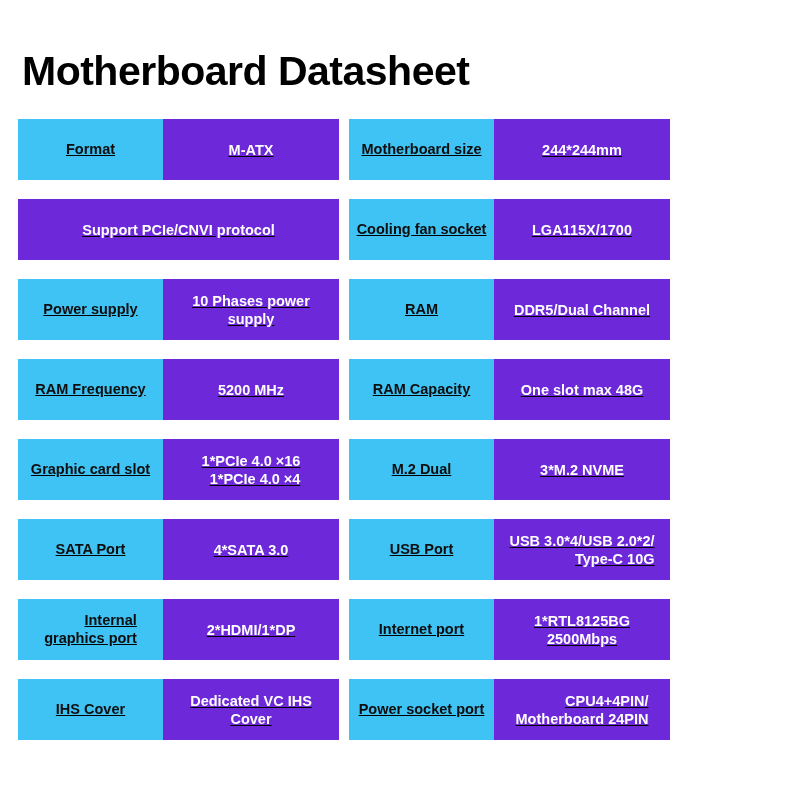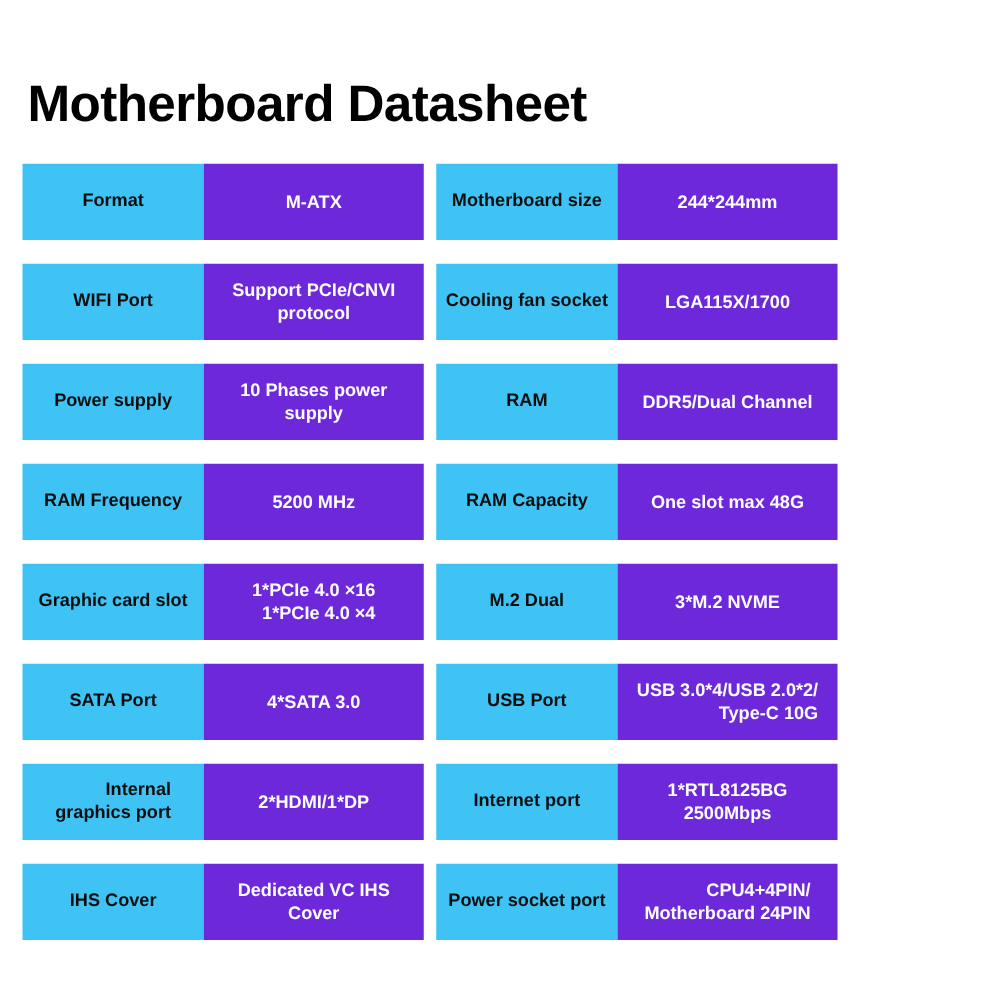--- a/index.html
+++ b/index.html
@@ -11,37 +11,38 @@
     height: 800px;
     background: #ffffff;
     font-family: "Liberation Sans", sans-serif;
     overflow: hidden;
   }
   .page {
     position: relative;
     width: 688px;
     height: 800px;
     box-sizing: border-box;
-    padding: 12px 18px;
+    padding: 0 18px;
   }
   .page-title {
     font-size: 41px;
     font-weight: bold;
     color: #000000;
     letter-spacing: -0.5px;
     margin: 0;
     padding-top: 48px;
     padding-left: 4px;
     line-height: 1.15;
     white-space: nowrap;
   }
   .spec-table {
     margin-top: 24px;
     display: flex;
     gap: 10px;
+    text-decoration: underline;
   }
   .spec-column {
     flex: 1 1 0;
     display: flex;
     flex-direction: column;
     gap: 19px;
   }
   .spec-row {
     display: flex;
     height: 61px;
@@ -91,21 +92,20 @@
   <div class="spec-table">
 
     <div class="spec-column">
 
       <div class="spec-row">
         <div class="spec-label">Format</div>
         <div class="spec-value">M-ATX</div>
       </div>
 
       <div class="spec-row">
-        <div class="spec-label">WIFI Port</div>
         <div class="spec-value">Support PCIe/CNVI protocol</div>
       </div>
 
       <div class="spec-row">
         <div class="spec-label">Power supply</div>
         <div class="spec-value">10 Phases power supply</div>
       </div>
 
       <div class="spec-row">
         <div class="spec-label">RAM Frequency</div>

